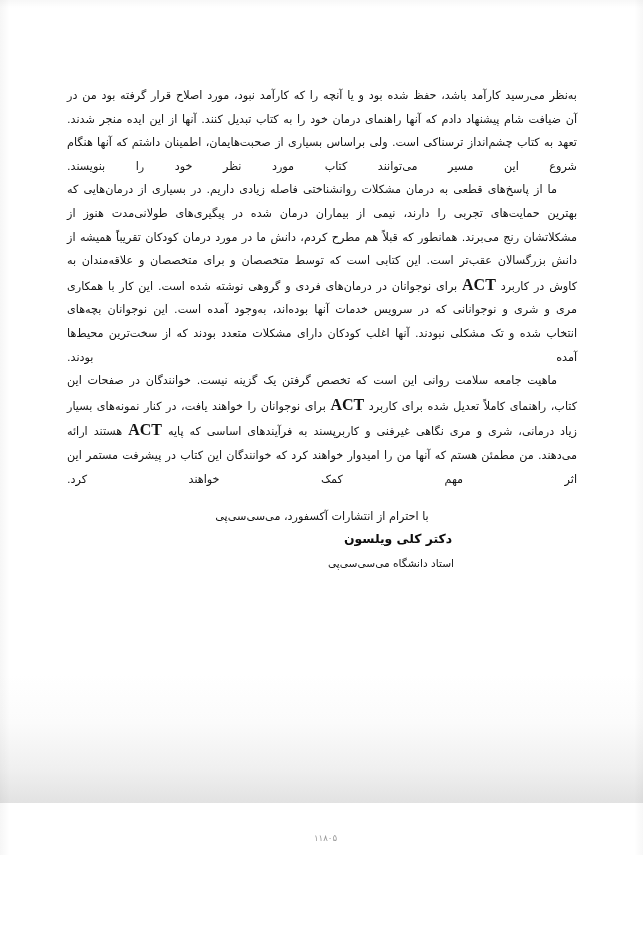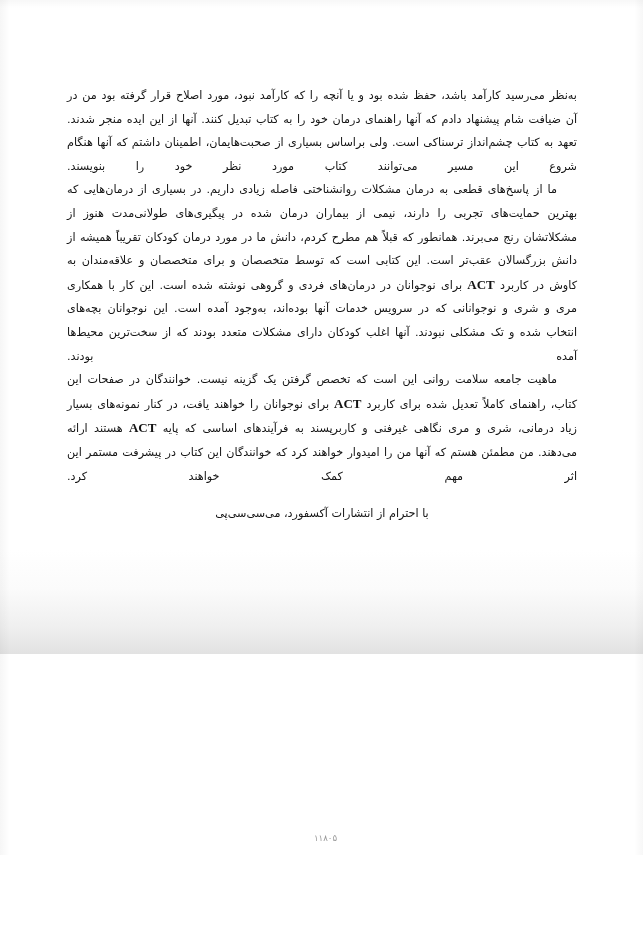--- a/index.html
+++ b/index.html
@@ -16,21 +16,21 @@
     background: #ffffff;
     font-family: "DejaVu Sans", "Liberation Sans", sans-serif;
   }
 
   
   .book-page {
     position: absolute;
     left: 0;
     top: 0;
     width: 643px;
-    height: 654px;
+    height: 803px;
     background: linear-gradient(to bottom,
                 #ffffff 0%,
                 #ffffff 84%,
                 #fbfbfb 90%,
                 #efefef 96%,
                 #e2e2e2 100%);
     box-sizing: border-box;
   }
   .page-edge-shade {
     position: absolute;
@@ -62,21 +62,21 @@
     word-spacing: 0.5px;
     text-indent: 20px;
     text-align: justify;
     text-align-last: justify;
     font-family: "DejaVu Sans", "Liberation Sans", sans-serif;
   }
   p.body-par.no-indent { text-indent: 0; }
   p.body-par .acronym {
     font-family: "Liberation Serif", "DejaVu Serif", serif;
     font-weight: bold;
-    font-size: 13px;
+    font-size: 16px;
   }
 
   p.closing-line {
     margin: 14px 0 0 0;
     font-size: 11.2px;
     line-height: 23.6px;
     color: #141414;
     text-align: left;
     text-align-last: center;
     text-indent: 0;
@@ -143,20 +143,24 @@
 
       <p class="body-par no-indent">به‌نظر می‌رسید کارآمد باشد، حفظ شده بود و یا آنچه را که کارآمد نبود، مورد اصلاح قرار گرفته بود من در آن ضیافت شام پیشنهاد دادم که آنها راهنمای درمان خود را به کتاب تبدیل کنند. آنها از این ایده منجر شدند. تعهد به کتاب چشم‌انداز ترسناکی است. ولی براساس بسیاری از صحبت‌هایمان، اطمینان داشتم که آنها هنگام شروع این مسیر می‌توانند کتاب مورد نظر خود را بنویسند.</p>
 
       <p class="body-par">ما از پاسخ‌های قطعی به درمان مشکلات روانشناختی فاصله زیادی داریم. در بسیاری از درمان‌هایی که بهترین حمایت‌های تجربی را دارند، نیمی از بیماران درمان شده در پیگیری‌های طولانی‌مدت هنوز از مشکلاتشان رنج می‌برند.  همانطور که قبلاً هم مطرح کردم، دانش ما در مورد درمان کودکان تقریباً همیشه از دانش بزرگسالان عقب‌تر است.  این کتابی است که توسط متخصصان و برای متخصصان و علاقه‌مندان به کاوش در کاربرد <span class="acronym">ACT</span> برای نوجوانان در درمان‌های فردی و گروهی نوشته شده است.  این کار با همکاری مری و شری و نوجوانانی که در سرویس خدمات آنها بوده‌اند، به‌وجود آمده است. این نوجوانان بچه‌های انتخاب شده و تک مشکلی نبودند. آنها اغلب کودکان دارای مشکلات متعدد بودند که از سخت‌ترین محیط‌ها آمده بودند.</p>
 
       <p class="body-par">ماهیت جامعه سلامت روانی این است که تخصص گرفتن یک گزینه نیست. خوانندگان در صفحات این کتاب، راهنمای کاملاً تعدیل شده برای کاربرد <span class="acronym">ACT</span> برای نوجوانان را خواهند یافت، در کنار نمونه‌های بسیار زیاد درمانی، شری و مری نگاهی غیرفنی و کاربرپسند به فرآیندهای اساسی که پایه <span class="acronym">ACT</span> هستند ارائه می‌دهند. من مطمئن هستم که آنها من را امیدوار خواهند کرد که خوانندگان این کتاب در پیشرفت مستمر این اثر مهم کمک خواهند کرد.</p>
 
       <p class="closing-line">با احترام از انتشارات آکسفورد، می‌سی‌سی‌پی</p>
     </div>
 
+    <div class="signature-block">
+      <div class="sig-name">دکتر کلی ویلسون</div>
+      <div class="sig-role">استاد دانشگاه می‌سی‌سی‌پی</div>
+    </div>
 
     <div class="page-number">۱۱۸۰۵</div>
   </div>
 
   <div class="footer-banner">
 
     
 
     
 

